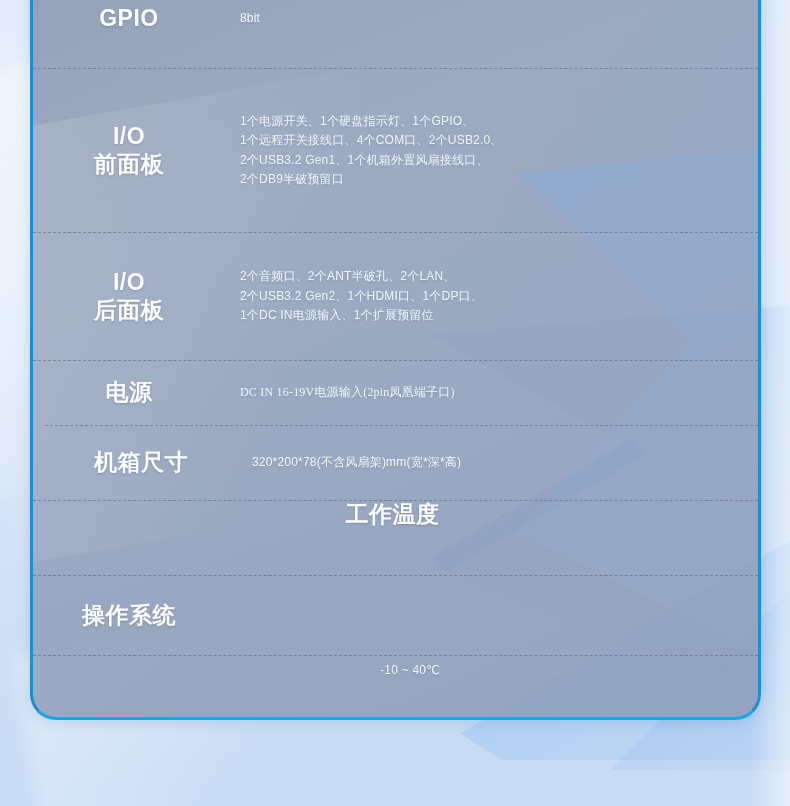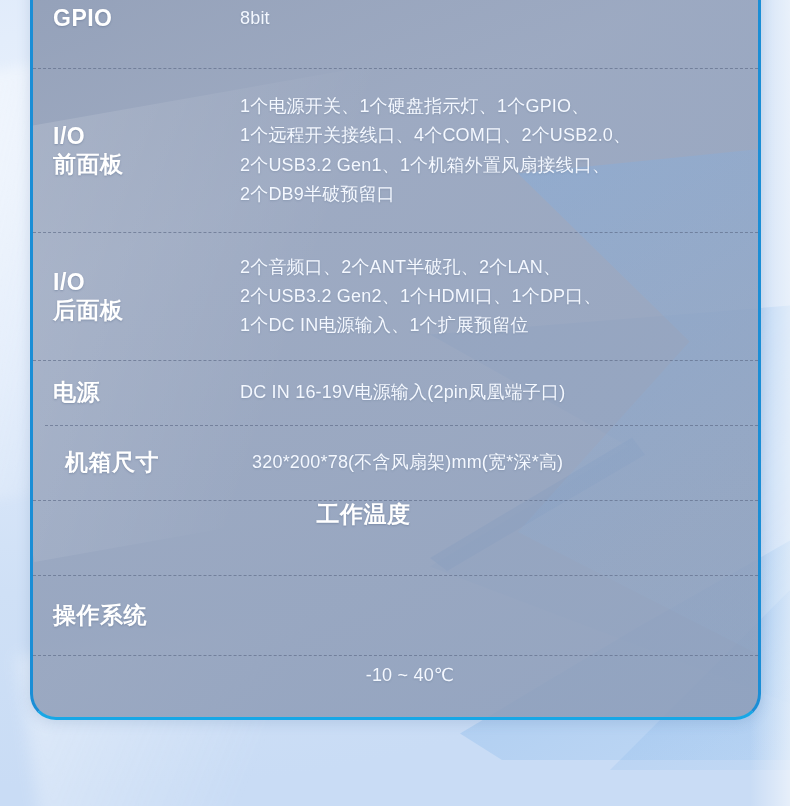--- a/index.html
+++ b/index.html
@@ -102,46 +102,46 @@
     align-items:center;
     border-top:1px dashed rgba(90,104,132,.62);
     padding:0 18px 0 20px;
     position:relative;
   }
   .row:first-child{ border-top:0; }
 
   .row-label{
     width:160px;
     flex:0 0 160px;
-    text-align:left;
+    text-align:center;
     color:#ffffff;
     font-weight:700;
     font-size:23px;
     line-height:1.18;
     letter-spacing:.5px;
     padding-right:8px;
     text-shadow:0 1px 2px rgba(70,90,120,.35);
     white-space:pre-line;
   }
   .row-value{
     flex:1 1 auto;
     padding-left:27px;
     color:#f4f8ff;
-    font-size:18px;
+    font-size:12px;
     line-height:1.62;
     letter-spacing:.2px;
     white-space:pre-line;
     text-shadow:0 1px 2px rgba(70,90,120,.22);
   }
 
   
   #row-gpio      { height:98px; }
   #row-io-front  { height:164px; }
   #row-io-rear   { height:128px; }
-  #row-power     { height:65px; }
+  #row-power     { height:65px;font-family:Liberation Serif, serif; }
   #row-size      { height:75px;margin-left:12px; }
   #row-temp      { height:75px;flex-direction:column; }
   #row-os        { height:80px; }
   #row-tail      { height:65px; }
   #row-tail .row-label,#row-tail .row-value{ height:0; }
 </style>
 </head>
 <body>
 
 <div id="bg">

